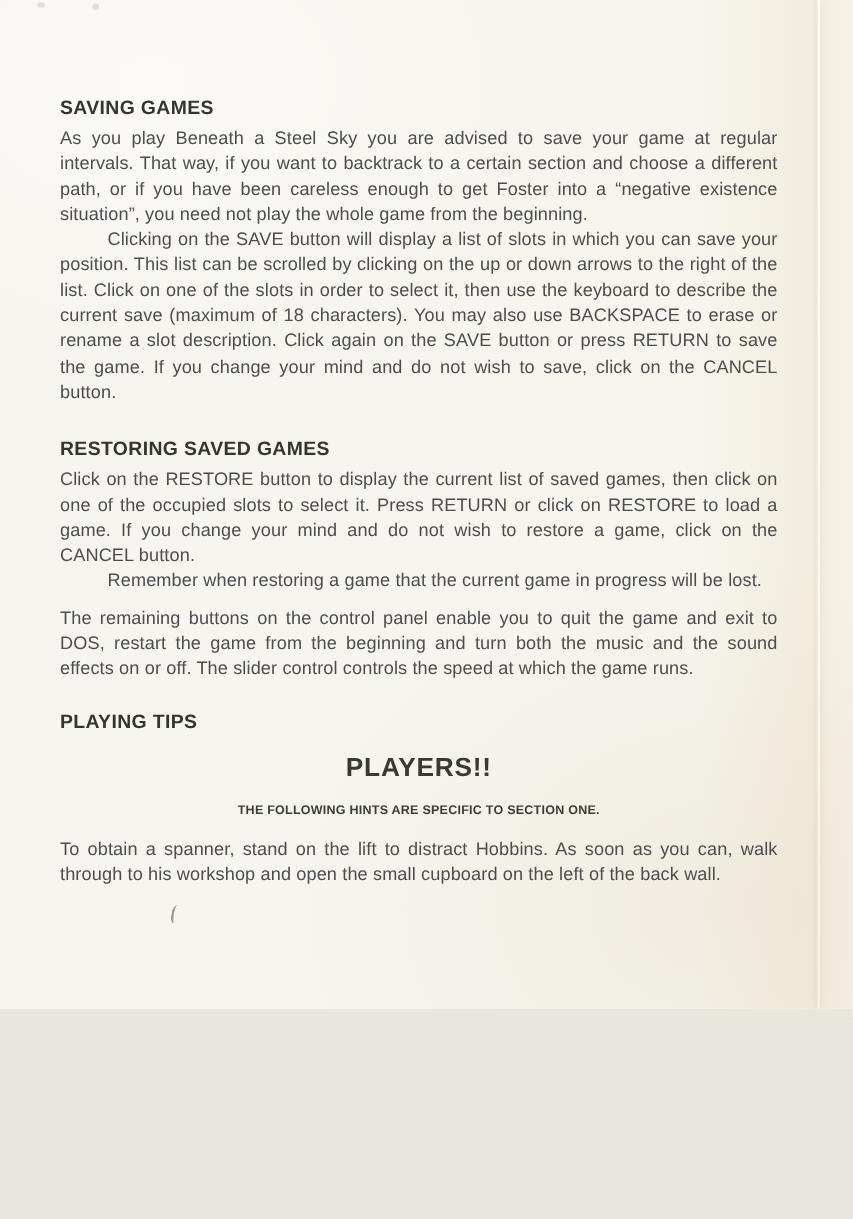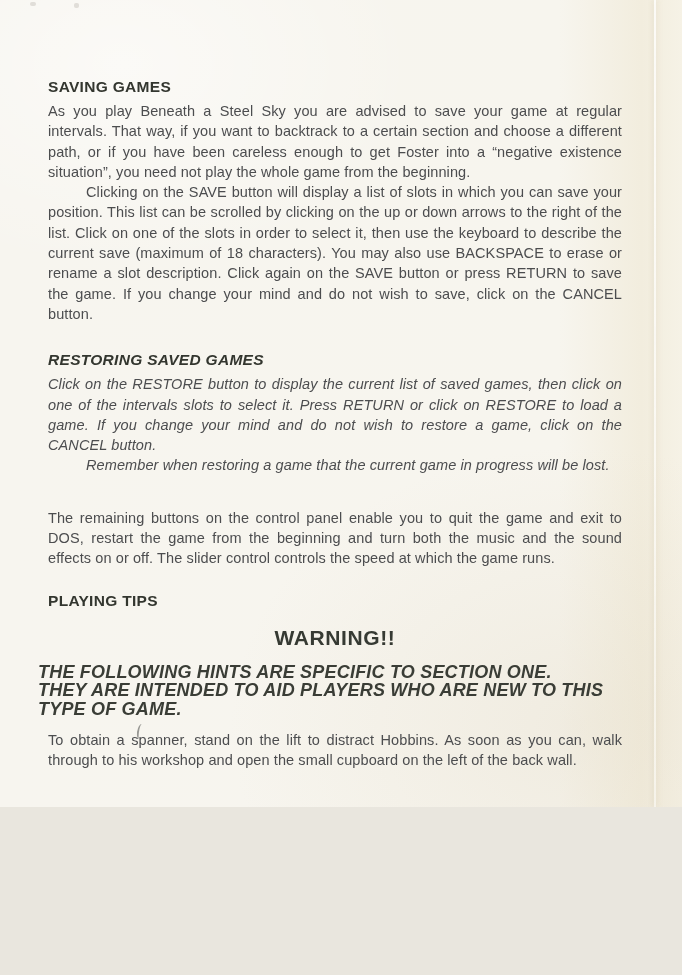--- a/index.html
+++ b/index.html
@@ -43,44 +43,43 @@
   p{
     margin:0;
     font-size:14.5px;
     line-height:20.3px;
     text-align:justify;
     letter-spacing:.1px;
     color:#4c4d4f;
   }
   p + p{ text-indent:38px; }
   section.sec-1{margin-bottom:27px;}
-  section.sec-2{margin-bottom:32px;font-style:italic;}
+  section.sec-2{margin-bottom:9px;}
   section.sec-3{margin-bottom:16px;}
   section.sec-4{margin-bottom:0;margin-top:23px;}
   .warning-block{
     margin:16px -10px 0 -10px;
     text-align:center;
   }
   .warning-title{
     font-size:21px;
     line-height:24px;
     font-weight:bold;
     letter-spacing:.6px;
     color:#363a33;
     margin:0 0 13px 0;
   }
   .warning-line{
-    font-size:18px;
+    font-size:10px;
     line-height:18.5px;
     font-weight:bold;
-    text-align:left;
+    text-align:center;
     text-indent:0;
     letter-spacing:.2px;
     color:#3a3d36;
-    font-style:italic;
   }
   .warning-line + .warning-line{ text-indent:0; }
   .hints{ margin-top:12px; }
   .page-number{
     position:absolute;
     top:936px; left:48px; width:574px;
     text-align:center;
     font-size:16px;
     font-weight:bold;
     color:#3b3e38;
@@ -110,36 +109,35 @@
   <div class="content">
 
     <section class="sec-1">
       <h2>SAVING GAMES</h2>
       <p>As you play Beneath a Steel Sky you are advised to save your game at regular intervals. That way, if you want to backtrack to a certain section and choose a different path, or if you have been careless enough to get Foster into a “negative existence situation”, you need not play the whole game from the beginning.</p>
       <p>Clicking on the SAVE button will display a list of slots in which you can save your position. This list can be scrolled by clicking on the up or down arrows to the right of the list. Click on one of the slots in order to select it, then use the keyboard to describe the current save (maximum of 18 characters). You may also use BACKSPACE to erase or rename a slot description. Click again on the SAVE button or press RETURN to save the game. If you change your mind and do not wish to save, click on the CANCEL button.</p>
     </section>
 
     <section class="sec-2">
       <h2>RESTORING SAVED GAMES</h2>
-      <p>Click on the RESTORE button to display the current list of saved games, then click on one of the intervals slots to select it. Press RETURN or click on RESTORE to load a game. If you change your mind and do not wish to restore a game, click on the CANCEL button.</p>
+      <p>Click on the RESTORE button to display the current list of saved games, then click on one of the occupied slots to select it. Press RETURN or click on RESTORE to load a game. If you change your mind and do not wish to restore a game, click on the CANCEL button.</p>
       <p>Remember when restoring a game that the current game in progress will be lost.</p>
     </section>
 
     <section class="sec-3">
       <p>The remaining buttons on the control panel enable you to quit the game and exit to DOS, restart the game from the beginning and turn both the music and the sound effects on or off. The slider control controls the speed at which the game runs.</p>
     </section>
 
     <section class="sec-4">
       <h2>PLAYING TIPS</h2>
     </section>
 
     <div class="warning-block">
-      <div class="warning-title">WARNING!!</div>
+      <div class="warning-title">PLAYERS!!</div>
       <p class="warning-line">THE FOLLOWING HINTS ARE SPECIFIC TO SECTION ONE.</p>
-      <p class="warning-line">THEY ARE INTENDED TO AID PLAYERS WHO ARE NEW TO THIS TYPE OF GAME.</p>
     </div>
 
     <div class="hints">
       <p>To obtain a spanner, stand on the lift to distract Hobbins. As soon as you can, walk through to his workshop and open the small cupboard on the left of the back wall.</p>
     </div>
 
   </div>
 
   <div class="page-number">8</div>
 </div>

